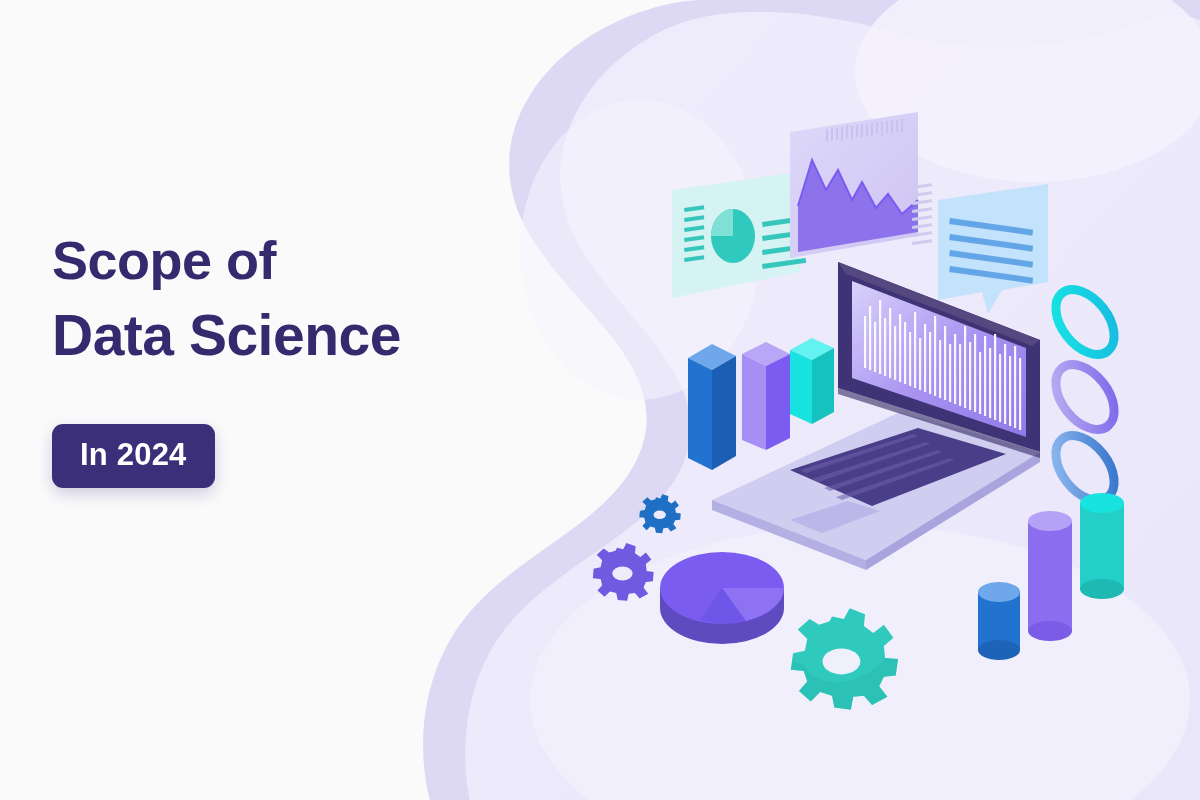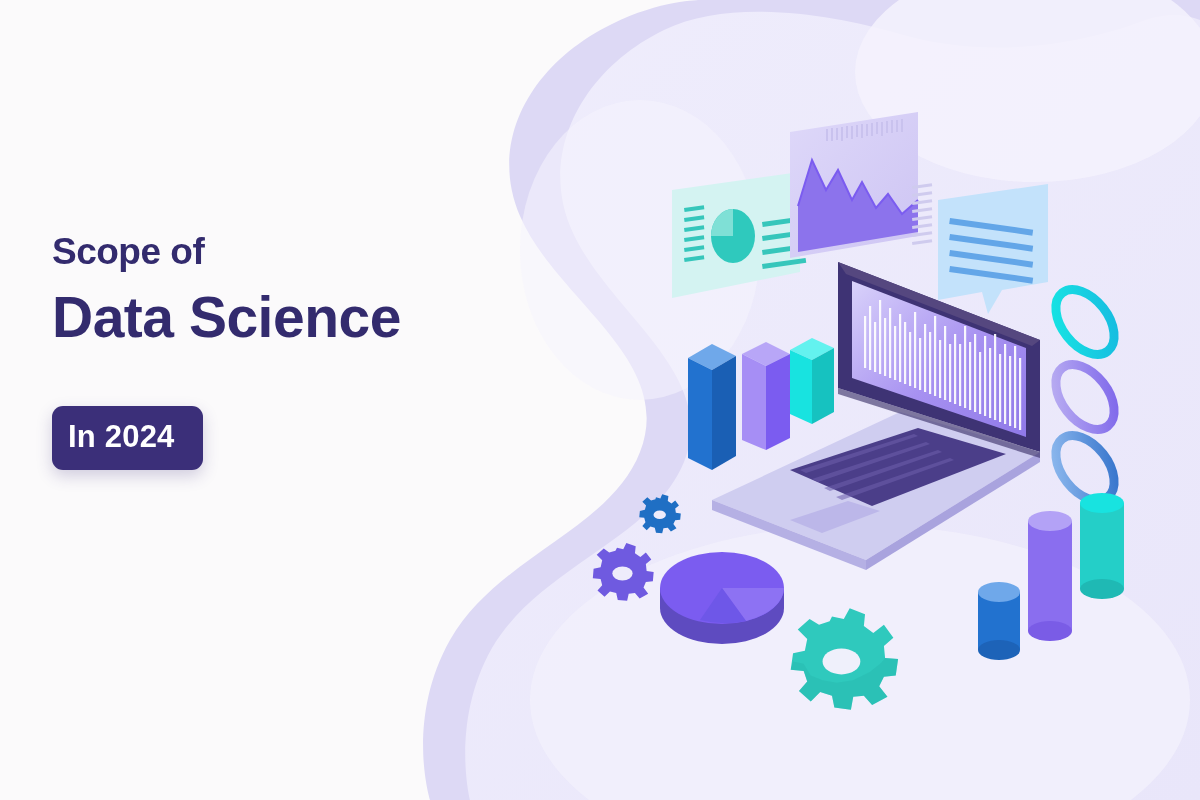--- a/index.html
+++ b/index.html
@@ -27,37 +27,37 @@
     width: 520px;
     z-index: 5;
   }
   .headline-1, .headline-2 {
     color: #332b6e;
     letter-spacing: -0.5px;
     line-height: 1.06;
     white-space: nowrap;
   }
   .headline-1 {
-    font-size: 37px;
+    font-size: 54px;
     font-weight: 700;
   }
   .headline-2 {
     font-size: 57px;
     font-weight: 800;
     margin-top: 16px;
   }
   .badge {
     display: inline-block;
     margin-top: 58px;
     background: #3b2f79;
     color: #ffffff;
     font-size: 31px;
     font-weight: 700;
     letter-spacing: 0.2px;
-    padding: 13px 28px 15px 16px;
+    padding: 13px 28px 15px 28px;
     border-radius: 11px;
     box-shadow: 0 6px 16px rgba(59,47,121,0.22);
   }
 </style>
 </head>
 <body>
 
 <div id="stage">
 
   <svg id="bg-svg" viewBox="0 0 1200 800">

